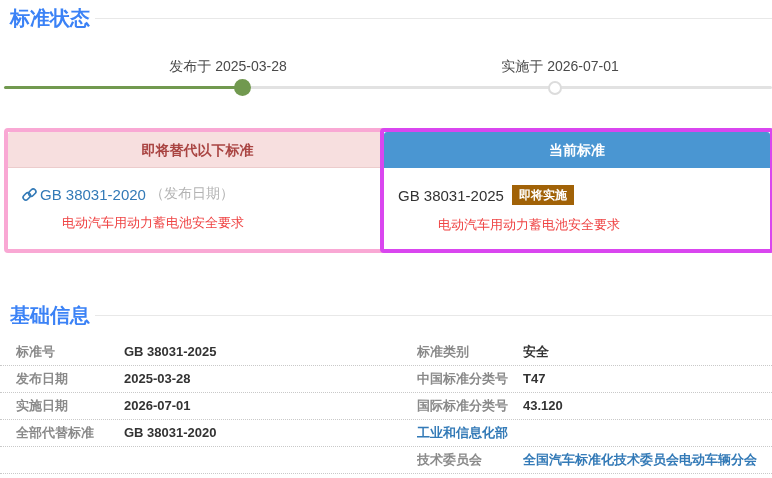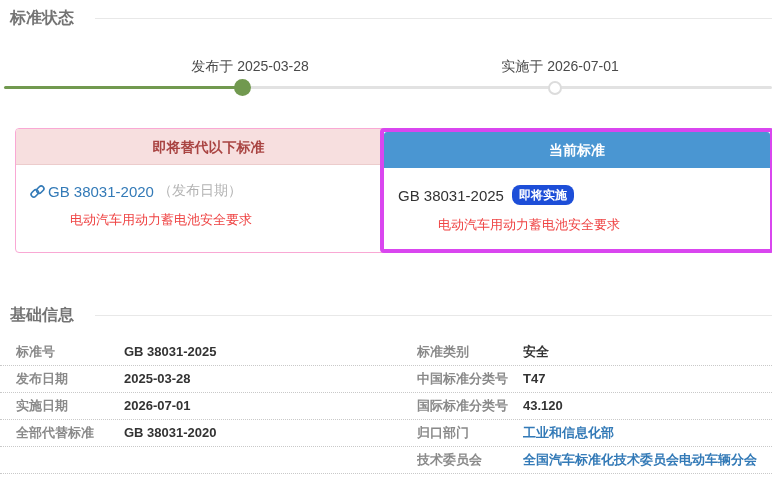--- a/index.html
+++ b/index.html
@@ -1,53 +1,53 @@
 <!DOCTYPE html>
 <html><head>
 <meta charset="utf-8">
 <style>
   * { margin:0; padding:0; box-sizing:border-box; }
   html,body { width:772px; height:478px; background:#fff; overflow:hidden;
     font-family:"Liberation Sans","DejaVu Sans",sans-serif; }
   .page { position:relative; width:772px; height:478px; }
 
   
-  .section-title { position:absolute; left:10px; font-size:16px; font-weight:bold; color:#737373; line-height:20px; }
+  .section-title { position:absolute; left:10px; font-size:20px; font-weight:bold; color:#3b82f6; line-height:20px; }
   .title-status { top:8px; }
   .title-info { top:305px; }
   .section-divider { position:absolute; left:95px; right:0; height:1px; background:#e8e8e8; }
   .divider-status { top:18px; }
   .divider-info { top:315px; }
 
   
   .tl-label { position:absolute; top:58px; font-size:14px; color:#4a4a4a; transform:translateX(-50%); white-space:nowrap; }
-  .tl-label-published { left:250px; }
+  .tl-label-published { left:228px; }
   .tl-label-implemented { left:560px; }
   .tl-seg { position:absolute; top:86px; height:3px; border-radius:2px; }
   .tl-seg-done { left:4px; width:238px; background:#71994f; }
   .tl-seg-todo { left:242px; width:530px; background:#e2e2e2; }
   .tl-dot-done { position:absolute; left:234px; top:79px; width:17px; height:17px; border-radius:50%; background:#71994f; }
   .tl-dot-todo { position:absolute; left:548px; top:81px; width:14px; height:14px; border-radius:50%; background:#fff; border:2px solid #dcdcdc; }
 
   
   .card { position:absolute; top:128px; height:125px; border-radius:4px; background:#fff; }
-  .card-replaced { left:15px; width:387px; border:1px solid #f9a8d4; }
+  .card-replaced { left:4px; width:387px; border:4px solid #f9a8d4; }
   .card-current { left:380px; width:394px; border:4px solid #d946ef; }
   .card-header { height:36px; line-height:36px; text-align:center; font-size:14px; font-weight:bold;
     border-radius:3px 3px 0 0; }
   .card-replaced .card-header { background:#f7dfdf; color:#a94442; border-bottom:1px solid #eccccc; }
   .card-current .card-header { background:#4a96d2; color:#fff; }
   .card-body { padding:17px 14px 0 14px; }
   .code-line { display:flex; align-items:center; margin-bottom:11px; }
   a.std-link { color:#337ab7; font-size:15px; text-decoration:none; display:flex; align-items:center; }
   .link-icon { width:15px; height:15px; margin-right:3px; display:inline-block; }
   .replace-note { color:#b3b3b3; font-size:14px; margin-left:4px; }
   .std-code { color:#333; font-size:15px; }
-  .badge { display:inline-block; margin-left:8px; background:#1d4ed8; color:#fff; font-size:12px;
-    line-height:1; padding:4px 7px; border-radius:8px; font-weight:bold; }
+  .badge { display:inline-block; margin-left:8px; background:#a16207; color:#fff; font-size:12px;
+    line-height:1; padding:4px 7px; border-radius:0; font-weight:bold; }
   .std-name { color:#ef4444; font-size:13px;margin-left:40px; }
 
   
   .info-table { position:absolute; left:0; top:339px; width:772px; }
   .info-row { display:flex; height:27px; line-height:26px; border-bottom:1px dotted #c9c9c9; font-size:13px; }
   .cell { white-space:nowrap; overflow:hidden;font-weight:bold; }
   .l1 { margin-left:16px; width:108px; color:#8a8a8a; }
   .v1 { width:293px; color:#333; }
   .l2 { width:106px; color:#8a8a8a; }
   .v2 { flex:1; color:#333; }
@@ -118,21 +118,20 @@
     </div>
     <div class="info-row">
       <div class="cell l1">实施日期</div>
       <div class="cell v1">2026-07-01</div>
       <div class="cell l2">国际标准分类号</div>
       <div class="cell v2">43.120</div>
     </div>
     <div class="info-row">
       <div class="cell l1">全部代替标准</div>
       <div class="cell v1">GB 38031-2020</div>
-      <div class="cell l2">归口部门</div>
       <div class="cell v2 link">工业和信息化部</div>
     </div>
     <div class="info-row">
       <div class="cell l1"></div>
       <div class="cell v1"></div>
       <div class="cell l2">技术委员会</div>
       <div class="cell v2 link">全国汽车标准化技术委员会电动车辆分会</div>
     </div>
   </div>
 

